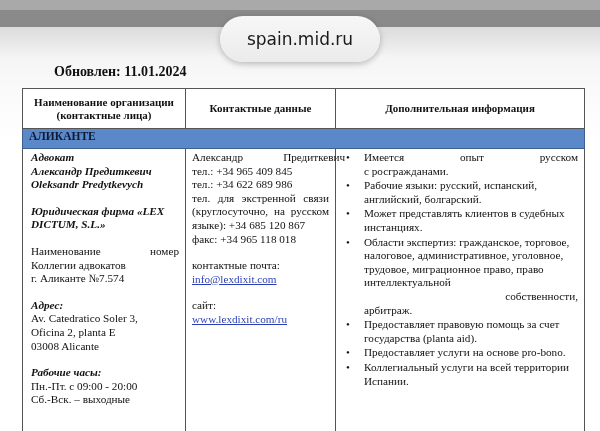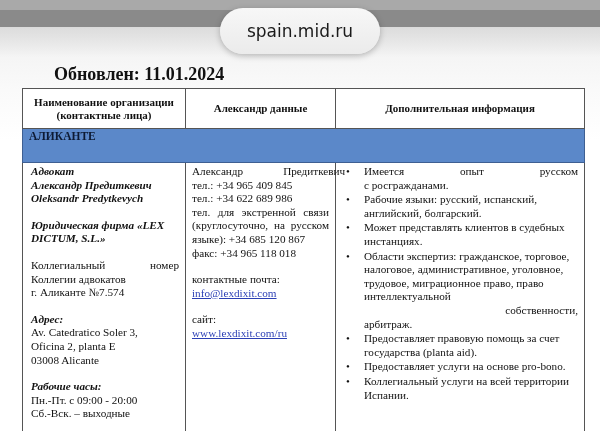--- a/index.html
+++ b/index.html
@@ -16,32 +16,32 @@
   }
   .top-band .stripe {
     position: absolute; left: 0; top: 10px; width: 600px; height: 17px;
     background: #8a8a8a;
   }
   .top-fade {
     position: absolute; left: 0; top: 27px; width: 600px; height: 30px;
     background: linear-gradient(#dcdcdc, rgba(240,240,240,0));
   }
   .url-pill {
-    position: absolute; left: 220px; top: 8px; width: 160px; height: 46px;
+    position: absolute; left: 220px; top: 16px; width: 160px; height: 46px;
     border-radius: 23px;
     background: linear-gradient(#f7f7f7, #ebebeb);
     box-shadow: 0 2px 6px rgba(0,0,0,0.25);
     display: flex; align-items: center; justify-content: center;
     font-family: "DejaVu Sans", sans-serif;
     font-size: 17px; color: #1a1a1a;
   }
   .updated {
     position: absolute; left: 54px; top: 64px;
     font-family: "Liberation Serif", serif;
-    font-weight: bold; font-size: 18px; color: #111;
+    font-weight: bold; font-size: 14px; color: #111;
   }
   table.contacts {
     position: absolute; left: 22px; top: 88px;
     width: 562px;
     border-collapse: collapse;
     table-layout: fixed;
     font-size: 11.2px;
     line-height: 13.6px;
     background: #fff;
   }
@@ -54,21 +54,21 @@
   }
   table.contacts th {
     font-weight: bold; text-align: center; vertical-align: middle;
     height: 40px; font-size: 11px; line-height: 13px;
     padding: 2px 4px;
   }
   tr.region td {
     background: #5b88c9;
     font-weight: bold;
     font-size: 11.5px;
-    height: 34px;
+    height: 20px;
     padding: 1px 6px;
     color: #0d1a33;
     border-color: #3e5f92;
   }
   td.org { padding: 2px 6px 0 8px; height: 290px; }
   td.contact { padding: 2px 6px 0 6px; text-align: justify; }
   td.info { padding: 2px 6px 0 8px; }
   .b { font-weight: bold; font-style: italic; }
   .gap { height: 13px; }
   .justify-line { display: flex; justify-content: space-between; gap: 40px; }
@@ -96,38 +96,38 @@
 
 <table class="contacts">
   <colgroup>
     <col class="c1">
       <col class="c2">
       <col class="c3">
   </colgroup>
   <thead>
     <tr>
       <th>Наименование организации (контактные лица)</th>
-      <th>Александр данные</th>
+      <th>Контактные данные</th>
       <th>Дополнительная информация</th>
     </tr>
   </thead>
   <tbody>
     <tr class="region">
       <td colspan="3">АЛИКАНТЕ</td>
     </tr>
     <tr>
       <td class="org">
         <div class="b">Адвокат</div>
         <div class="b">Александр Предиткевич</div>
         <div class="b">Oleksandr Predytkevych</div>
         <div class="gap"></div>
         <div class="b">Юридическая фирма «LEX DICTUM, S.L.»</div>
         <div class="gap"></div>
         <div class="justify-line">
-          <span>Коллегиальный</span>
+          <span>Наименование</span>
           <span>номер</span>
         </div>
         <div>Коллегии адвокатов</div>
         <div>г. Аликанте №7.574</div>
         <div class="gap"></div>
         <div class="b">Адрес:</div>
         <div>Av. Catedratico Soler 3,</div>
         <div>Oficina 2, planta E</div>
         <div>03008 Alicante</div>
         <div class="gap"></div>

